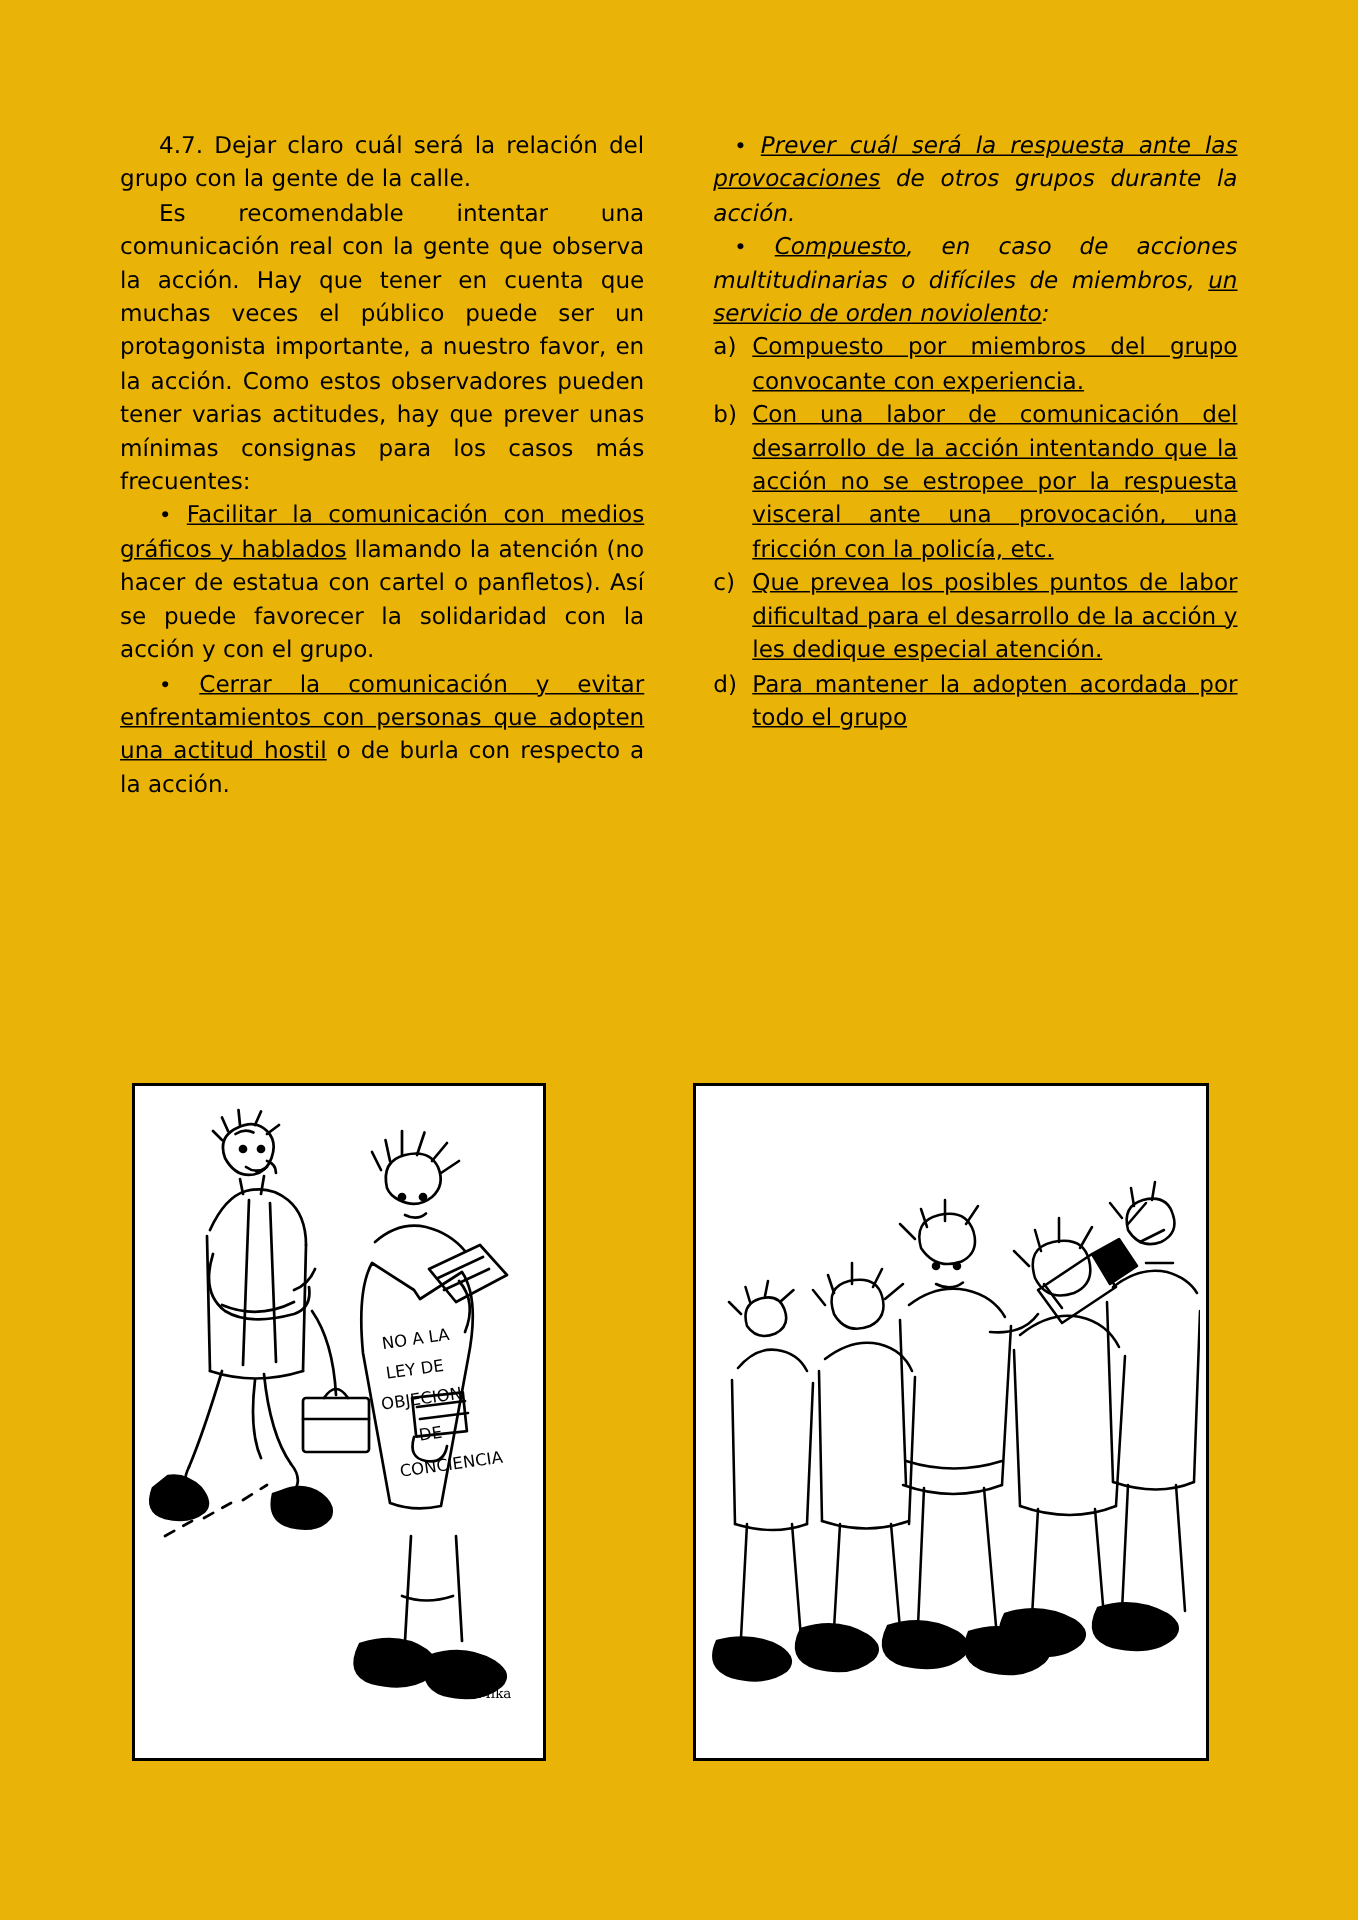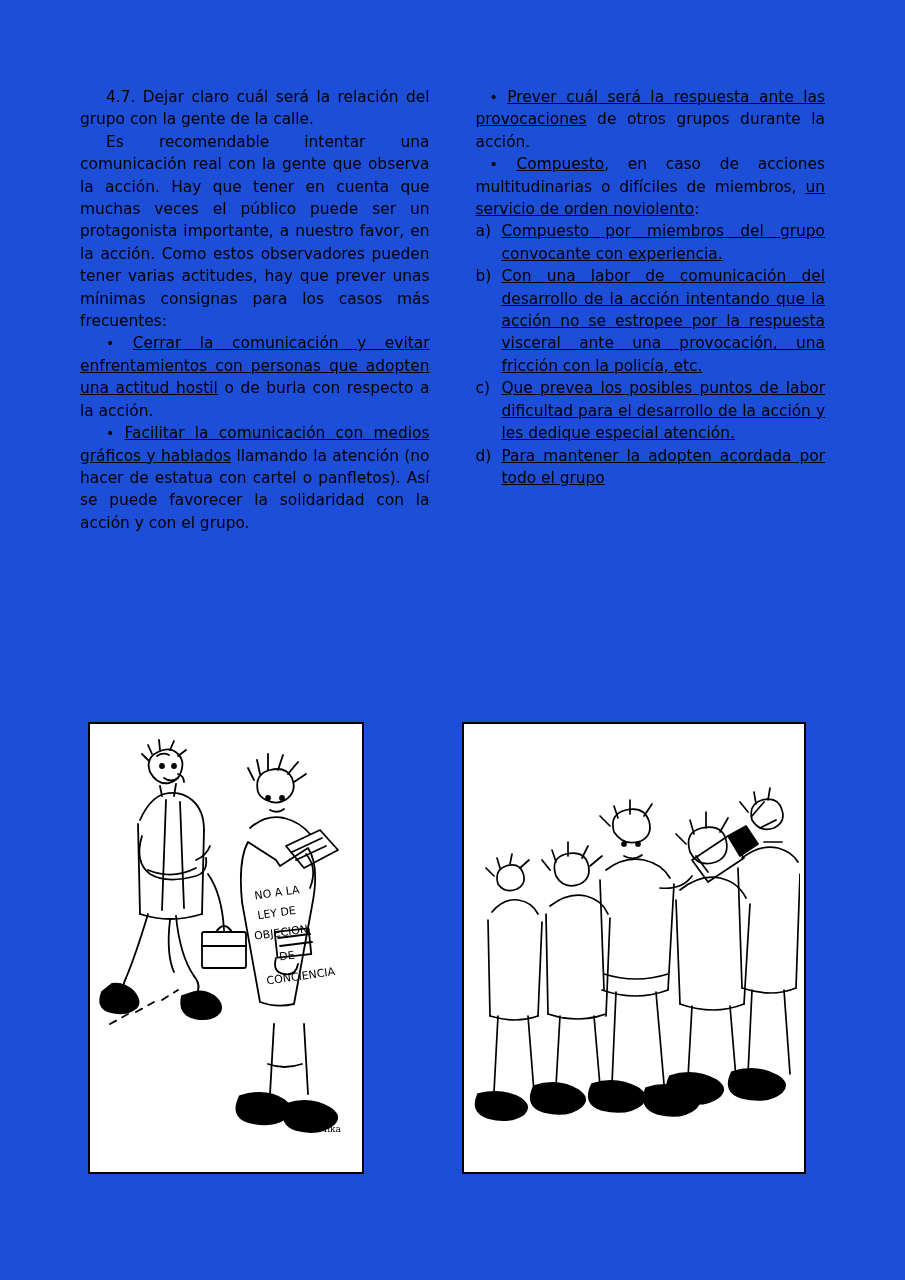--- a/index.html
+++ b/index.html
@@ -13,21 +13,21 @@
     font-family: "DejaVu Sans", sans-serif;
     color: #000000;
     position: relative;
     overflow: hidden;
   }
   .page {
     position: absolute;
     left: 0; top: 0;
     width: 905px;
     height: 1280px;
-    background: #1d4ed8;
+    background: #eab308;
   }
   .columns {
     position: absolute;
     left: 80px;
     top: 86px;
     width: 745px;
     display: flex;
     gap: 46px;
   }
   .col {
@@ -40,20 +40,21 @@
     margin: 0;
     text-align: justify;
     text-justify: inter-word;
   }
   p.indent { text-indent: 26px; }
   p.bullet {
     text-indent: 26px;
   }
   p.bullet-r {
     text-indent: 14px;
+    font-style: italic;
   }
   .u { text-decoration: underline; }
   .bullet-dot { font-size: 14px; }
 
   
   .lettered {
     margin: 0;
     padding: 0;
   }
   .li {
@@ -98,22 +99,22 @@
 </head>
 <body>
 
 <div class="page">
 
   <div class="columns">
 
     <div class="col">
       <p class="indent">4.7. Dejar claro cuál será la relación del grupo con la gente de la calle.</p>
       <p class="indent">Es recomendable intentar una comunicación real con la gente que observa la acción. Hay que tener en cuenta que muchas veces el público puede ser un protagonista importante, a nuestro favor, en la acción. Como estos observadores pueden tener varias actitudes, hay que prever unas mínimas consignas para los casos más frecuentes:</p>
+      <p class="bullet"><span class="bullet-dot">•</span> <span class="u">Facilitar la comunicación con medios gráficos y hablados</span><span> llamando la atención (no hacer de estatua con cartel o panfletos). Así se puede favorecer la solidaridad con la acción y con el grupo.</span></p>
       <p class="bullet"><span class="bullet-dot">•</span> <span class="u">Cerrar la comunicación y evitar enfrentamientos con personas que adopten una actitud hostil</span><span> o de burla con respecto a la acción.</span></p>
-      <p class="bullet"><span class="bullet-dot">•</span> <span class="u">Facilitar la comunicación con medios gráficos y hablados</span><span> llamando la atención (no hacer de estatua con cartel o panfletos). Así se puede favorecer la solidaridad con la acción y con el grupo.</span></p>
     </div>
 
     <div class="col">
       <p class="bullet-r"><span class="bullet-dot">•</span> <span class="u">Prever cuál será la respuesta ante las provocaciones</span><span> de otros grupos durante la acción.</span></p>
       <p class="bullet-r"><span class="bullet-dot">•</span> <span class="u">Compuesto</span><span>, en caso de acciones multitudinarias o difíciles de miembros, </span><span class="u">un servicio de orden noviolento</span><span>:</span></p>
 
       <div class="lettered">
         <div class="li">
           <span class="marker">a)</span>
           <span class="body">Compuesto por miembros del grupo convocante con experiencia.</span>

